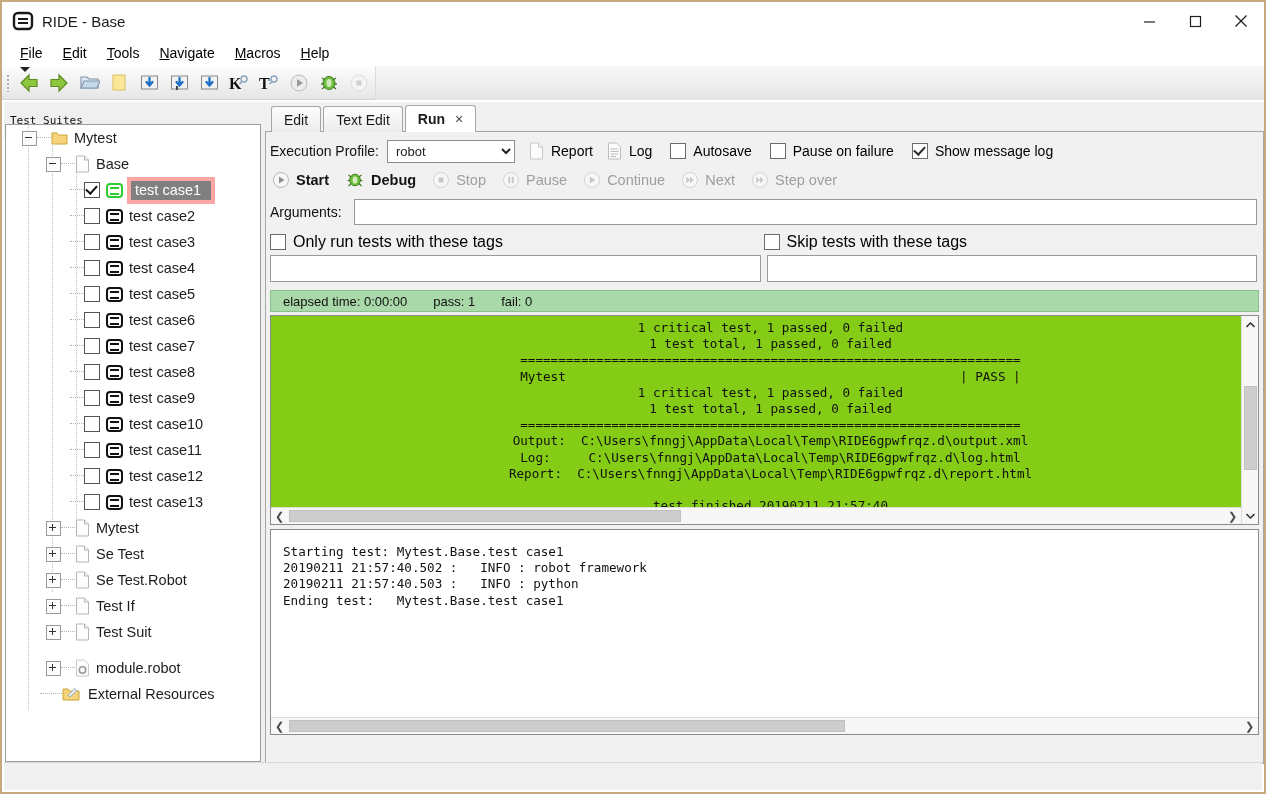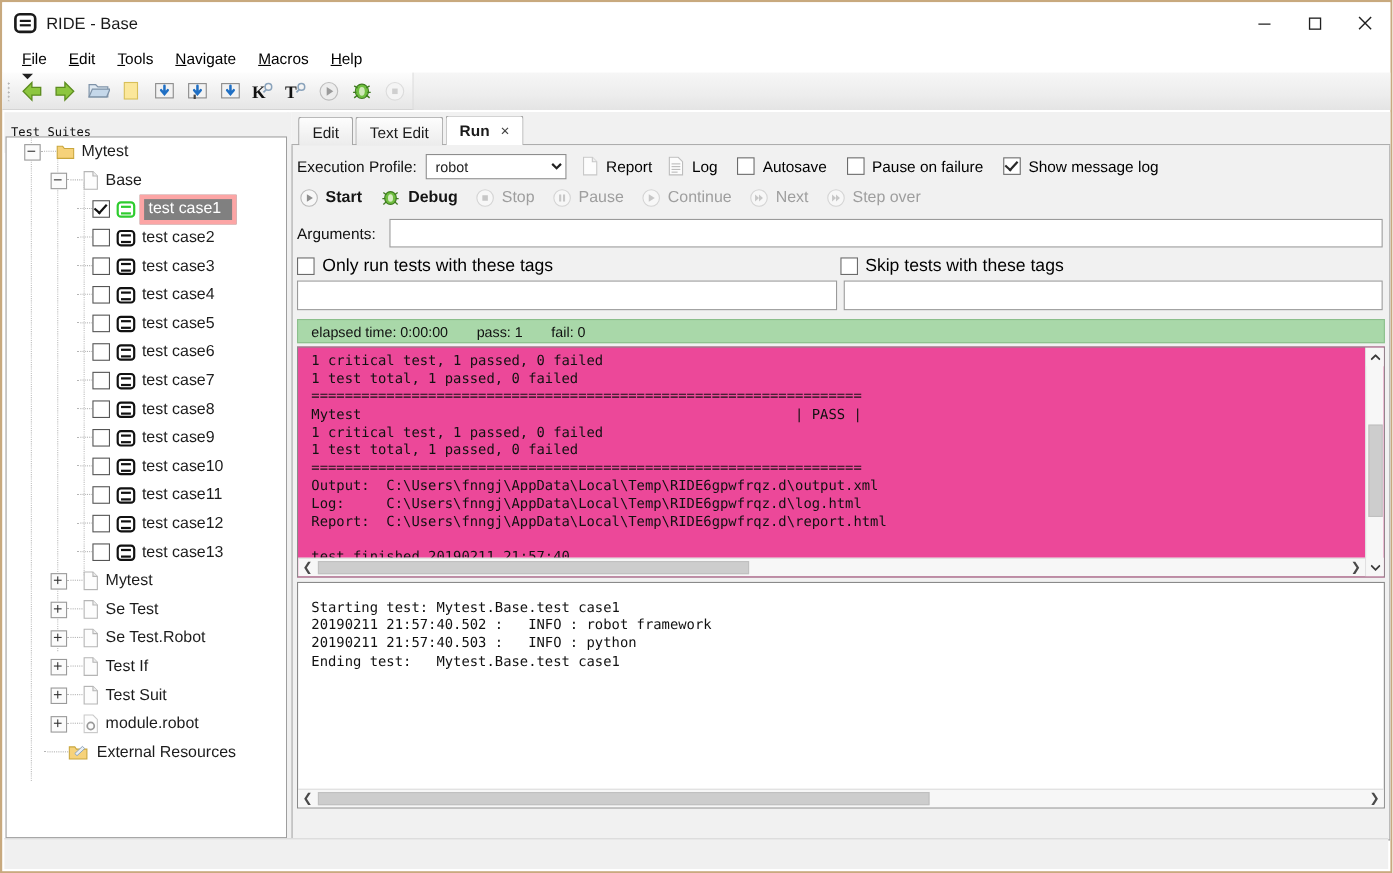--- a/index.html
+++ b/index.html
@@ -365,24 +365,25 @@
     font-size: 13px; color: #111;
     padding-left: 12px;
     box-sizing: border-box;
   }
   .statusbar-green span { margin-right: 26px; }
 
   .console {
     position: relative;
     margin: 3px 4px 0 4px;
     height: 210px;
-    background: #ec4899;
+    background: #84cc16;
     border: 1px solid #8a8a8a;
     box-sizing: border-box;
     overflow: hidden;
+    text-align: center;
   }
   .console pre {
     margin: 0;
     padding: 4px 0 0 12px;
     font-family: "DejaVu Sans Mono", monospace;
     font-size: 12.6px;
     line-height: 16.2px;
     color: #111;
     white-space: pre;
   }
@@ -755,21 +756,21 @@
         <div class="expander plus"></div>
         <div class="dotted-h"></div>
         <span class="file-ico">
           <svg width="15" height="18" viewBox="0 0 15 18">
               <path d="M1.5 1 H9.5 L13.5 5 V17 H1.5 Z" fill="#fdfdfd" stroke="#b5b5b5" stroke-width="1"></path>
               <path d="M9.5 1 V5 H13.5" fill="#eee" stroke="#b5b5b5" stroke-width="1"></path>
             </svg>
         </span>
         <span class="tree-label">Test Suit</span>
       </div>
-      <div class="tree-row" style="padding-left:40px;">
+      <div class="tree-row" style="padding-left:40px;margin-top:10px;">
         <div class="expander plus"></div>
         <div class="dotted-h"></div>
         <span class="file-ico">
           <svg width="15" height="18" viewBox="0 0 15 18">
               <path d="M1.5 1 H9.5 L13.5 5 V17 H1.5 Z" fill="#fdfdfd" stroke="#cacaca" stroke-width="1"></path>
               <circle cx="7.5" cy="11" r="3.2" fill="none" stroke="#9a9a9a" stroke-width="1.6"></circle>
             </svg>
         </span>
         <span class="tree-label">module.robot</span>
       </div>

